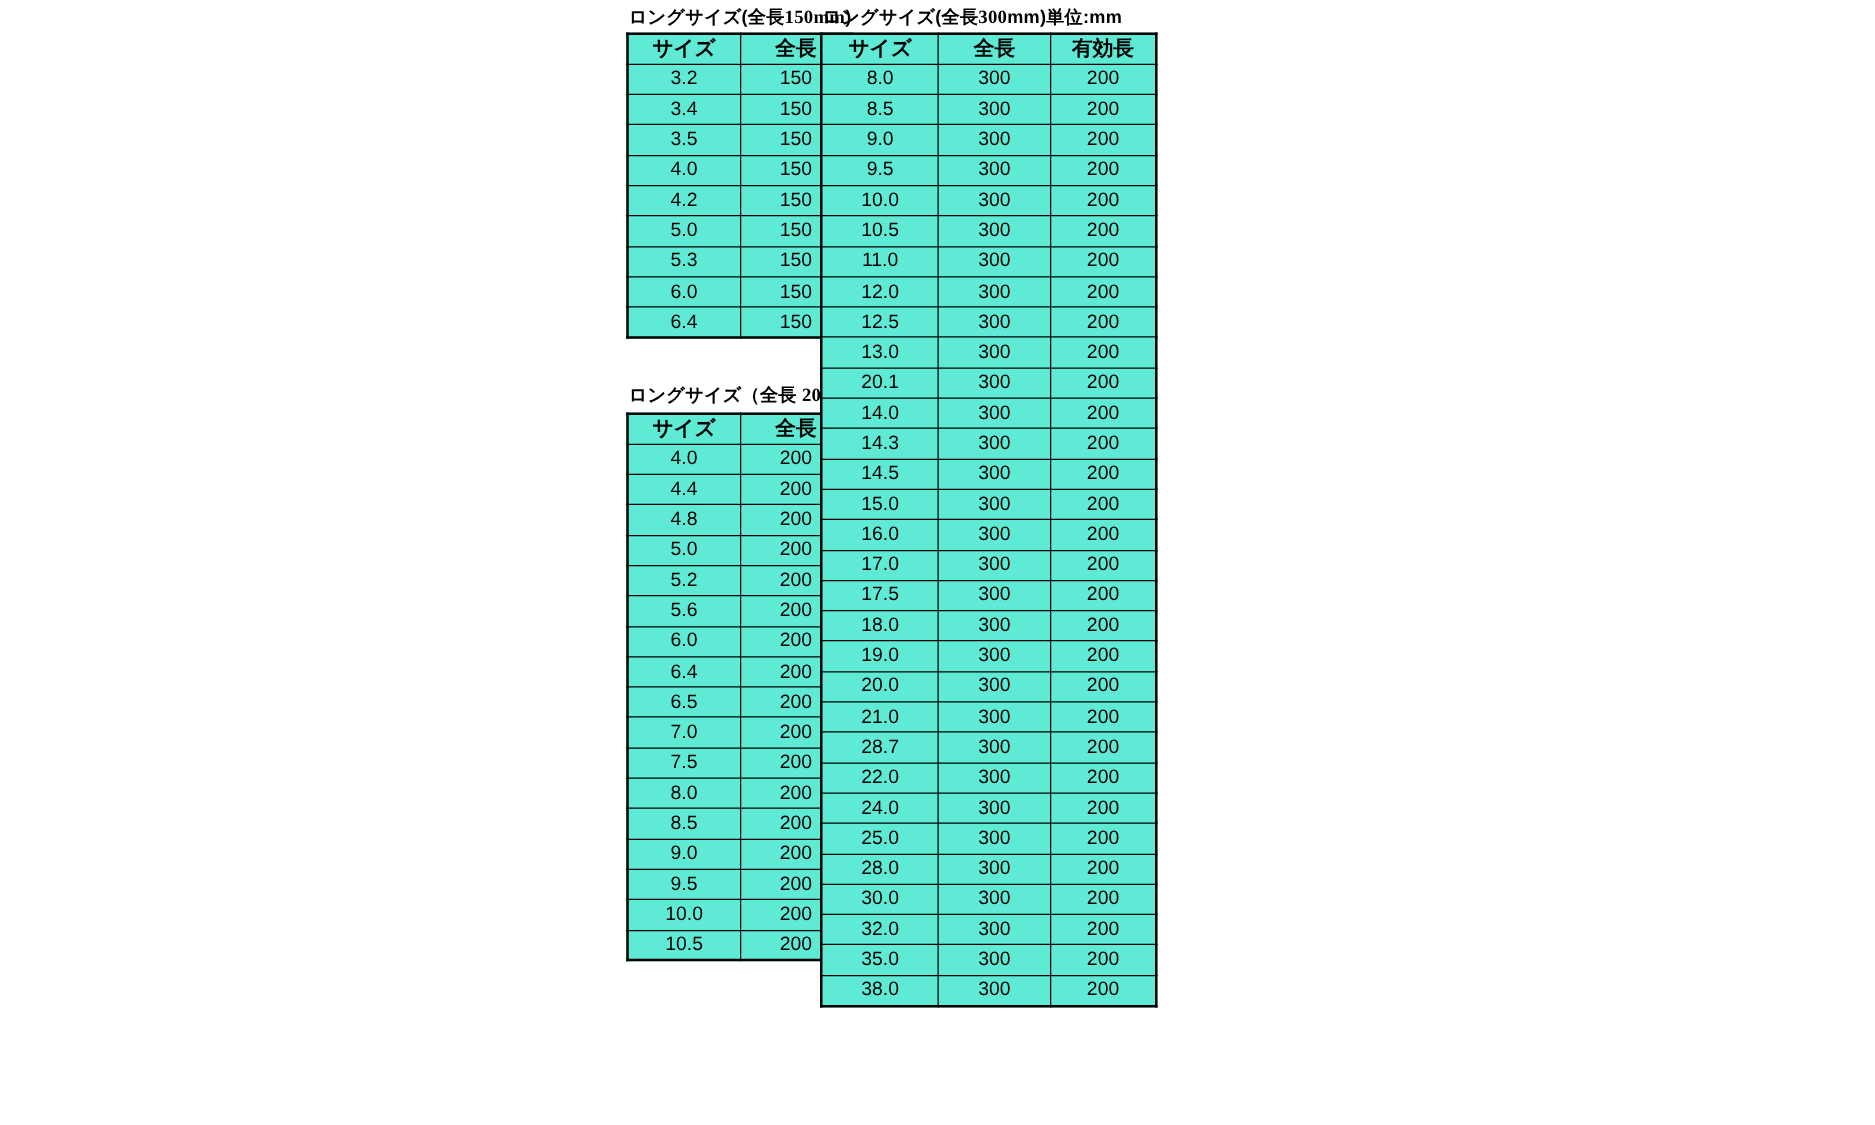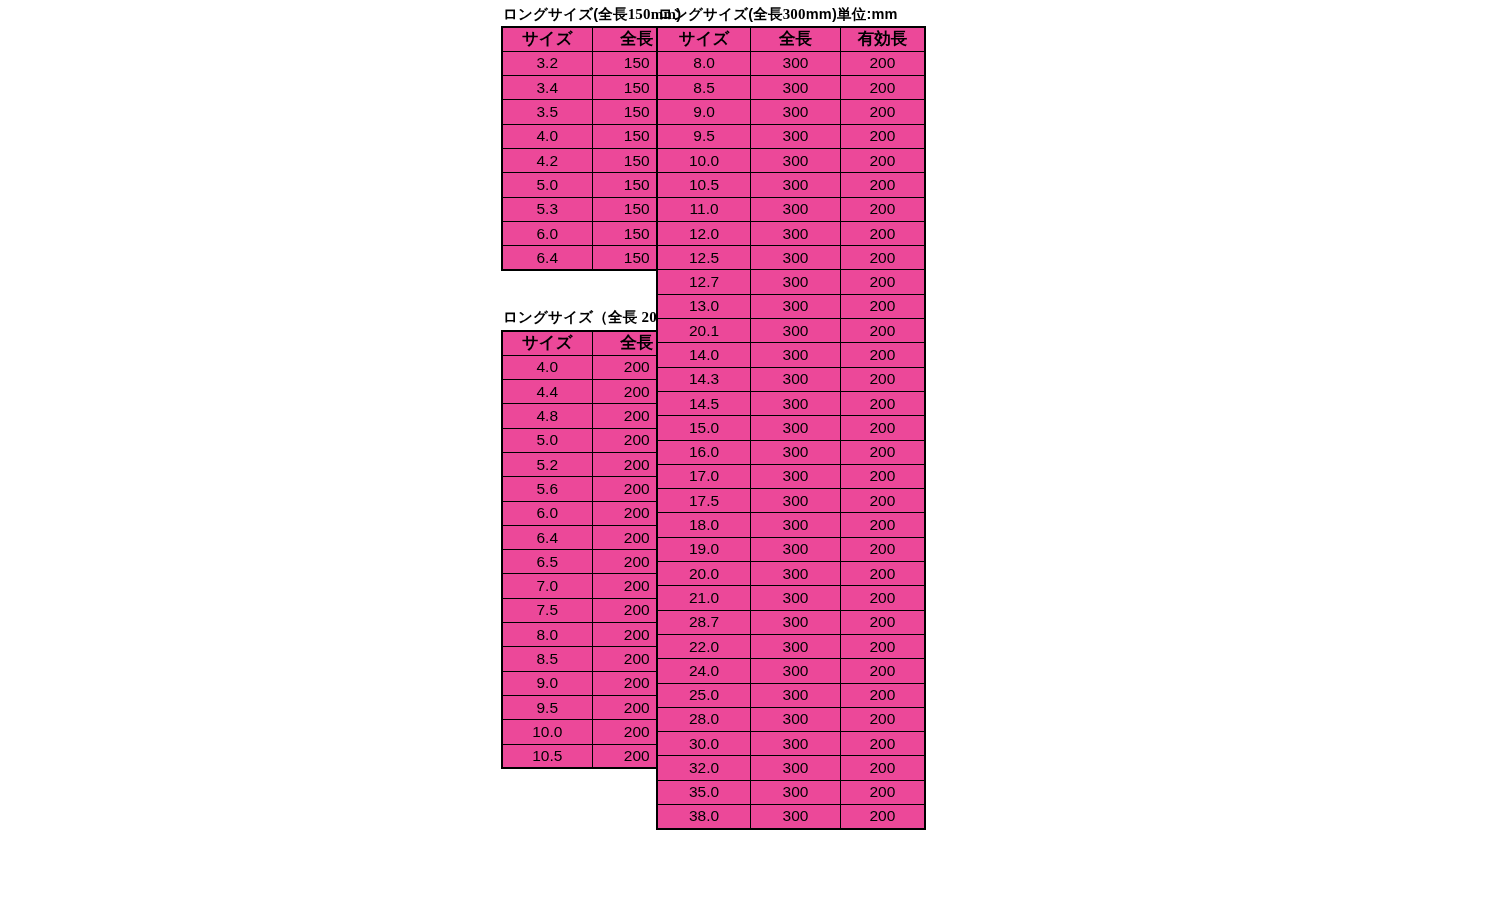--- a/index.html
+++ b/index.html
@@ -21,21 +21,21 @@
     line-height: 21px;
   }
   .tbl-title .serif-seg {
     font-family: "Liberation Serif", serif;
     font-weight: bold;
     font-size: 15px;
   }
   table.data-table {
     border-collapse: collapse;
     table-layout: fixed;
-    background: #ec4899;
+    background: #5eead4;
     border: 2px solid #000000;
   }
   table.data-table th, table.data-table td {
     border: 1px solid #000000;
     text-align: center;
     vertical-align: middle;
     height: 24.3px;
     overflow: hidden;
   }
   table.data-table th {
@@ -247,25 +247,20 @@
           <td>12.0</td>
           <td>300</td>
           <td>200</td>
         </tr>
         <tr>
           <td>12.5</td>
           <td>300</td>
           <td>200</td>
         </tr>
         <tr>
-          <td>12.7</td>
-          <td>300</td>
-          <td>200</td>
-        </tr>
-        <tr>
           <td>13.0</td>
           <td>300</td>
           <td>200</td>
         </tr>
         <tr>
           <td>20.1</td>
           <td>300</td>
           <td>200</td>
         </tr>
         <tr>

